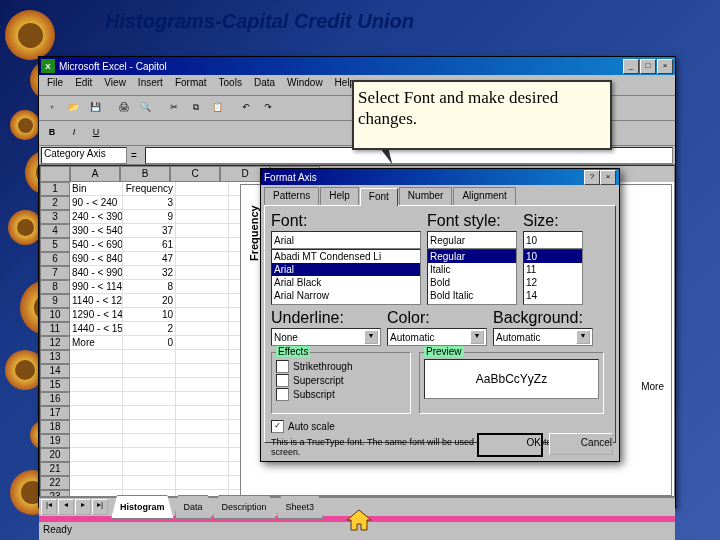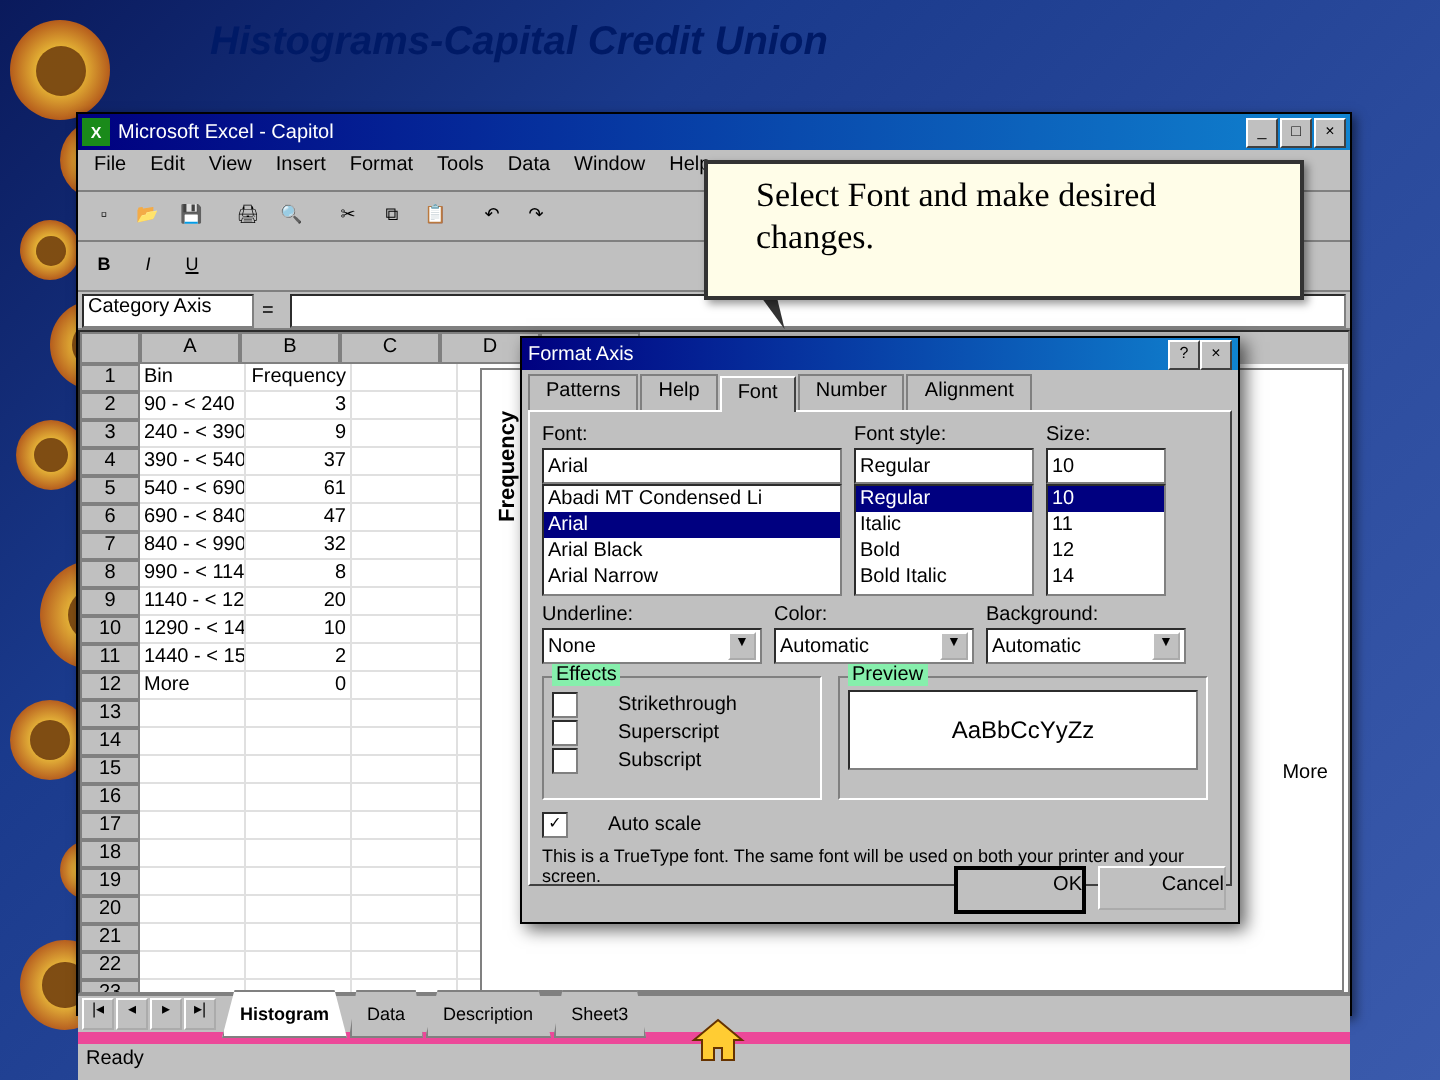--- a/index.html
+++ b/index.html
@@ -52,36 +52,36 @@
 .taskbar{height:22px;background:#c0c0c0;display:flex;align-items:center;border-top:2px solid #fff;padding:0 2px;gap:2px}
 .dialog{position:absolute;top:168px;left:260px;width:358px;height:292px;background:#c0c0c0;border:1px solid #000;box-shadow:3px 3px 8px rgba(0,0,0,0.6)}
 .dlg-title{height:16px;background:linear-gradient(to right,#000080,#1084d0);color:#fff;font-size:10px;display:flex;align-items:center;padding:0 3px}
 .dlg-title-text{flex:1}
 .tabs-row{display:flex;height:18px;font-size:10px;padding:2px 17px 0 3px}
 .dlg-tab{padding:2px 8px;background:#c0c0c0;border:1px solid #808080;border-bottom:none;margin-right:1px;position:relative}
 .dlg-tab.active{background:#c0c0c0;border-color:#fff #404040 #c0c0c0 #fff;z-index:2;top:1px}
 .dlg-body{margin:0 3px 3px 3px;padding:6px;border:1px solid #fff;border-top-color:#fff;border-left-color:#fff;border-right-color:#404040;border-bottom-color:#404040;background:#c0c0c0;height:224px;font-size:10px;position:relative}
 .field-row{display:flex;gap:6px;margin-bottom:2px}
 .field-col{display:flex;flex-direction:column}
-.field-label{font-size:10px;margin-bottom:1px}
+.field-label{font-size:16px;margin-bottom:1px}
 .combo{height:16px;background:#fff;border:1px inset #808080;padding:0 2px;font-size:10px;display:flex;align-items:center;justify-content:space-between}
 .combo-arrow{width:12px;height:12px;background:#c0c0c0;border:1px outset #fff;font-size:7px;text-align:center;line-height:10px}
 .listbox{background:#fff;border:1px inset #808080;font-size:10px;overflow:hidden}
 .list-item{padding:0 2px;line-height:13px}
 .list-item.sel{background:#000080;color:#fff}
-.checkbox-row{display:flex;align-items:center;gap:20px;font-size:10px;margin:1px 0}
+.checkbox-row{display:flex;align-items:center;gap:4px;font-size:10px;margin:1px 0}
 .chk{width:11px;height:11px;background:#fff;border:1px inset #808080;font-size:8px;text-align:center;line-height:9px}
 .groupbox{border:1px solid #808080;border-top-color:#808080;border-left-color:#808080;border-right-color:#fff;border-bottom-color:#fff;padding:6px 4px 4px 4px;margin-top:2px;position:relative}
 .groupbox-title{position:absolute;top:-7px;left:4px;background:#86efac;padding:0 2px;font-size:10px}
 .preview-box{background:#fff;border:1px inset #808080;height:38px;display:flex;align-items:center;justify-content:center;font-size:12px}
 .note{font-size:9px;margin-top:4px}
 .dlg-buttons{position:absolute;bottom:4px;right:6px;display:flex;gap:6px}
 .btn{width:62px;height:20px;background:#c0c0c0;border:1px outset #fff;font-size:10px;text-align:right;line-height:18px}
 .btn.default{border:2px solid #000;line-height:16px}
-.callout{position:absolute;top:80px;left:352px;width:248px;height:56px;background:#fffde8;border:2px solid #333;padding:5px 24px;font-family:"Times New Roman",serif;font-size:17px;line-height:1.25;box-shadow:2px 2px 4px rgba(0,0,0,0.4);z-index:10}
+.callout{position:absolute;top:80px;left:352px;width:248px;height:56px;background:#fffde8;border:2px solid #333;padding:5px 4px;font-family:"Times New Roman",serif;font-size:17px;line-height:1.25;box-shadow:2px 2px 4px rgba(0,0,0,0.4);z-index:10}
 .callout-arrow{position:absolute;top:136px;left:380px;width:0;height:0;border-left:6px solid transparent;border-right:6px solid transparent;border-top:30px solid #333;transform:rotate(-25deg);z-index:9}
 .nav-home{position:absolute;bottom:8px;left:345px;width:28px;height:24px;z-index:20}
 .home-svg{width:100%;height:100%}
 </style>
 </head>
 <body>
 
 <div class="slide">
   <div class="gears">
     <div class="gear g1"></div>

